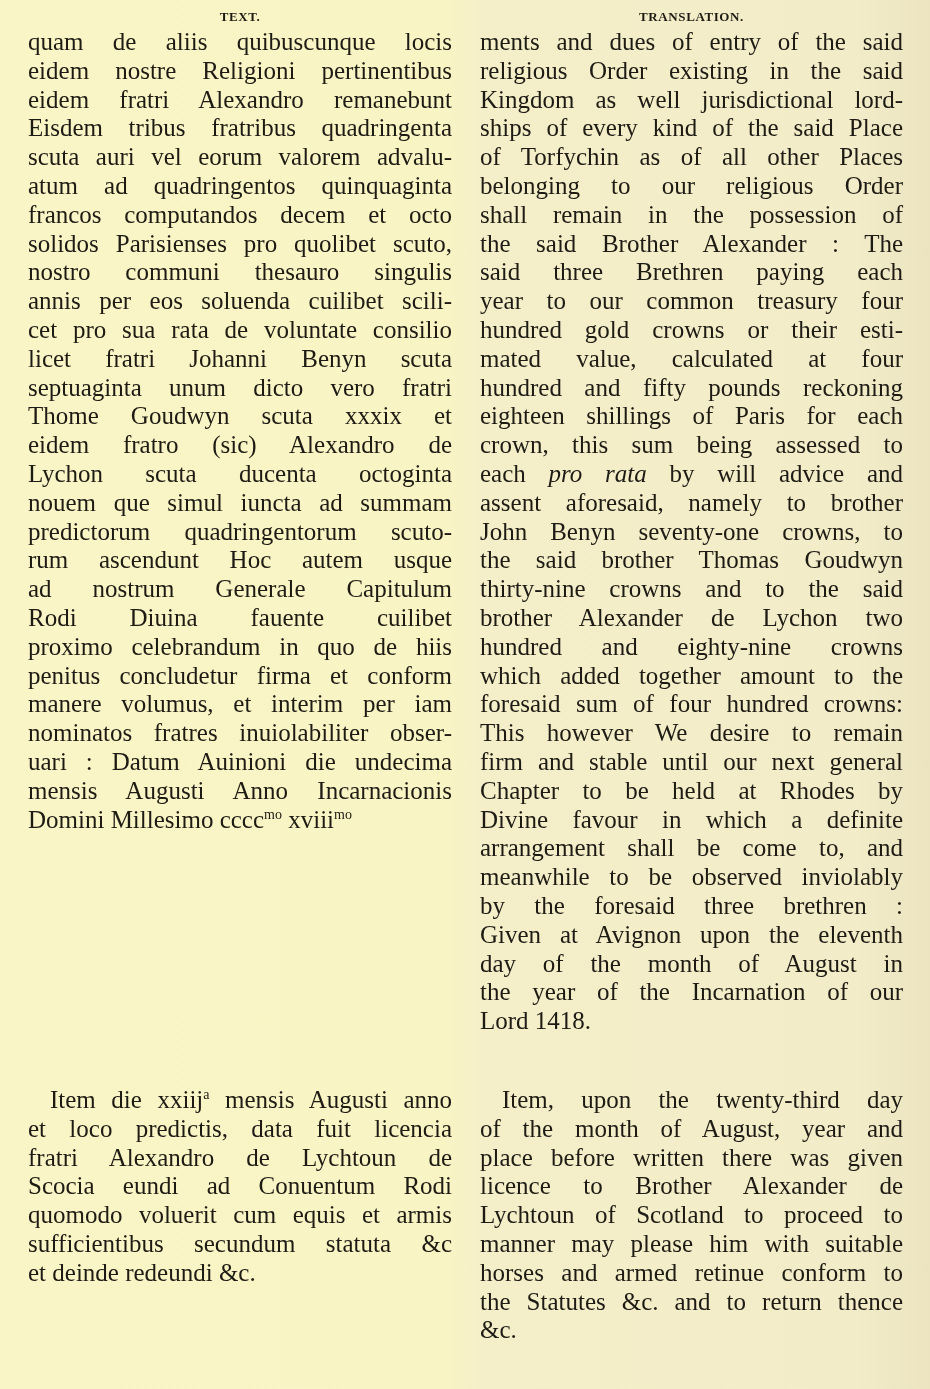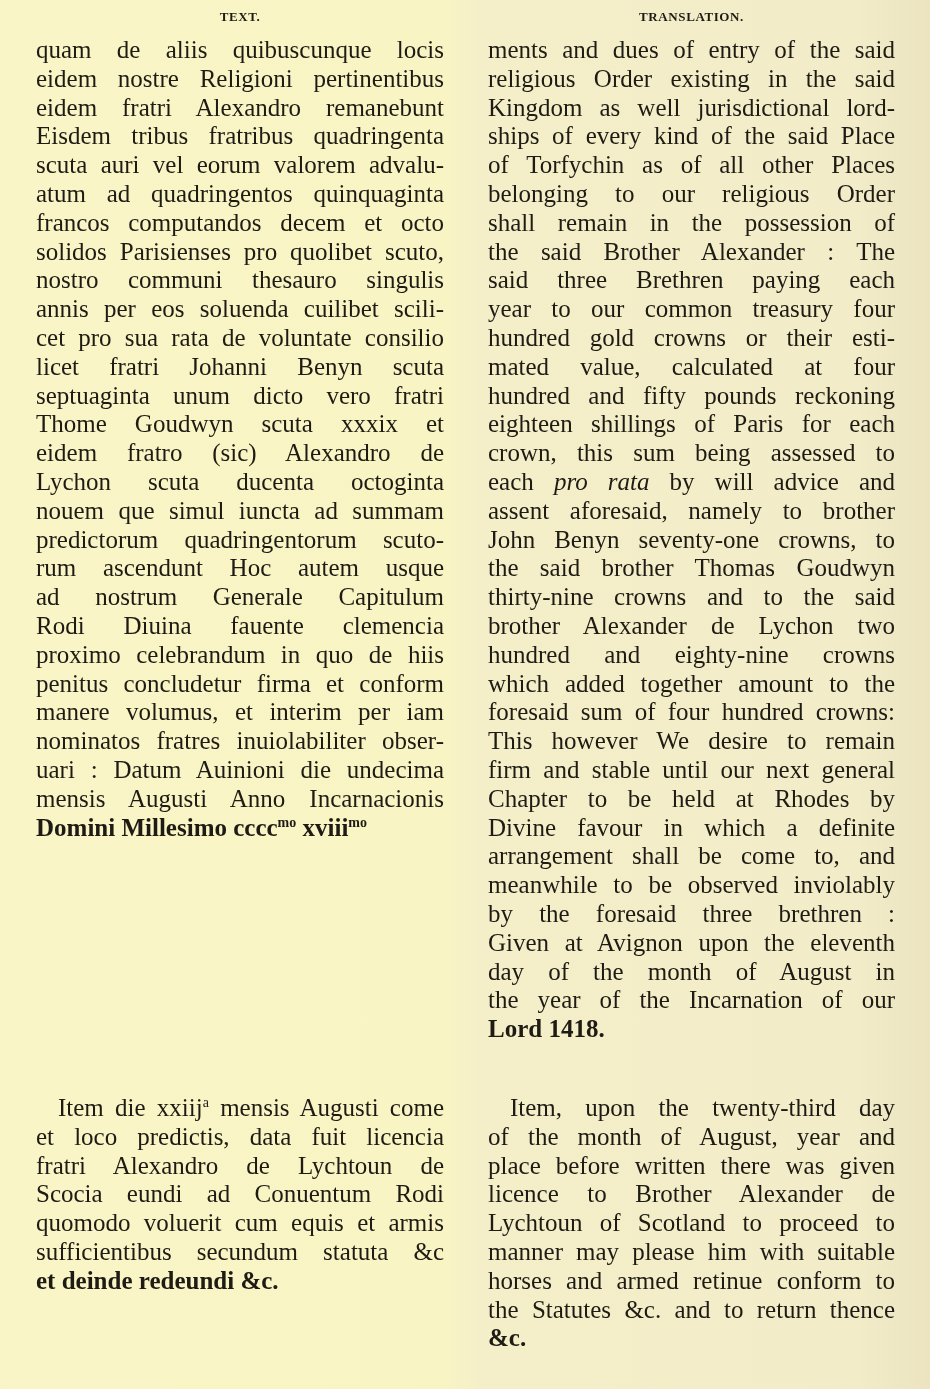--- a/index.html
+++ b/index.html
@@ -16,31 +16,31 @@
   .heading {
     text-align: center;
     font-weight: bold;
     font-size: 13px;
     letter-spacing: 0.6px;
     height: 22px;
     line-height: 22px;
     margin-top: 6px;
   }
   .col-left .heading { padding-left: 0; }
-  .lines { margin: 8px; }
+  .lines { margin: 0; }
   .line {
     display: block;
     font-size: 25px;
     line-height: 28.8px;
     height: 28.8px;
     white-space: nowrap;
     text-align: justify;
     text-align-last: justify;
   }
-  .line.last { text-align-last: left; font-weight: bold; }
+  .line.last { text-align-last: left; }
   .line.indent { padding-left: 22px; }
   .para2 { position: absolute; top: 1086px; }
   sup { font-size: 14px; vertical-align: 9px; line-height: 0; }
   em { font-style: italic; }
 </style>
 </head>
 <body>
 
 <div class="col col-left">
   <div class="heading">TEXT.</div>
@@ -58,33 +58,33 @@
       <span class="line">cet pro sua rata de voluntate consilio</span>
       <span class="line">licet fratri Johanni Benyn scuta</span>
       <span class="line">septuaginta unum dicto vero fratri</span>
       <span class="line">Thome Goudwyn scuta xxxix et</span>
       <span class="line">eidem fratro (sic) Alexandro de</span>
       <span class="line">Lychon scuta ducenta octoginta</span>
       <span class="line">nouem que simul iuncta ad summam</span>
       <span class="line">predictorum quadringentorum scuto-</span>
       <span class="line">rum ascendunt  Hoc autem usque</span>
       <span class="line">ad nostrum Generale Capitulum</span>
-      <span class="line">Rodi Diuina fauente clemencia</span>
+      <span class="line">Rodi Diuina fauente cuilibet</span>
       <span class="line">proximo celebrandum in quo de hiis</span>
       <span class="line">penitus concludetur firma et conform</span>
       <span class="line">manere volumus, et interim per iam</span>
       <span class="line">nominatos fratres inuiolabiliter obser-</span>
       <span class="line">uari : Datum Auinioni die undecima</span>
       <span class="line">mensis Augusti Anno Incarnacionis</span>
       <span class="line last"><span>Domini Millesimo cccc</span><sup>mo</sup><span> xviii</span><sup>mo</sup></span>
     </div>
 </div>
 <div class="col col-left para2">
   <div class="lines" id="left-p2">
-      <span class="line indent"><span>Item die xxiij</span><sup>a</sup><span> mensis Augusti come</span></span>
+      <span class="line indent"><span>Item die xxiij</span><sup>a</sup><span> mensis Augusti anno</span></span>
       <span class="line">et loco predictis, data fuit licencia</span>
       <span class="line">fratri Alexandro de Lychtoun de</span>
       <span class="line">Scocia eundi ad Conuentum Rodi</span>
       <span class="line">quomodo voluerit cum equis et armis</span>
       <span class="line">sufficientibus secundum statuta &amp;c</span>
       <span class="line last">et deinde redeundi &amp;c.</span>
     </div>
 </div>
 
 <div class="col col-right">

